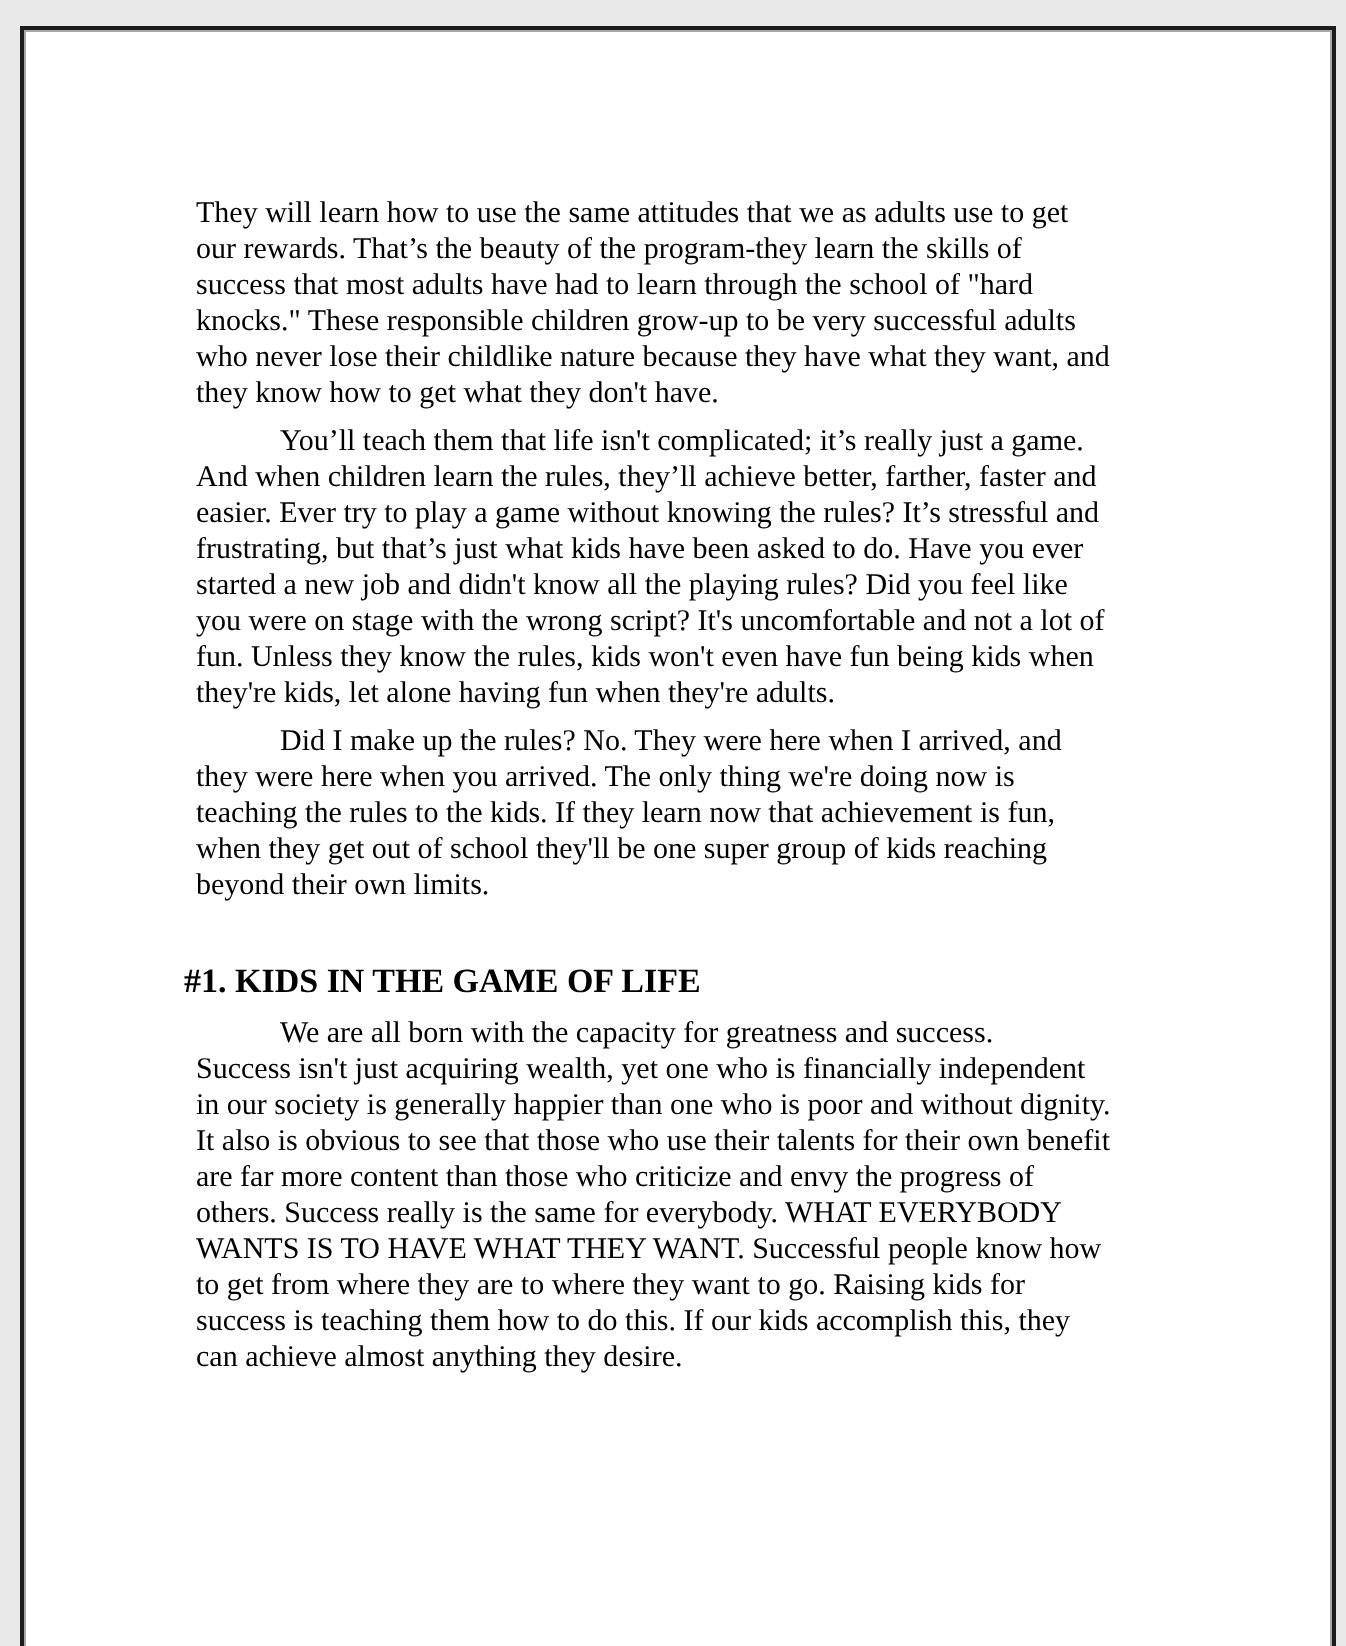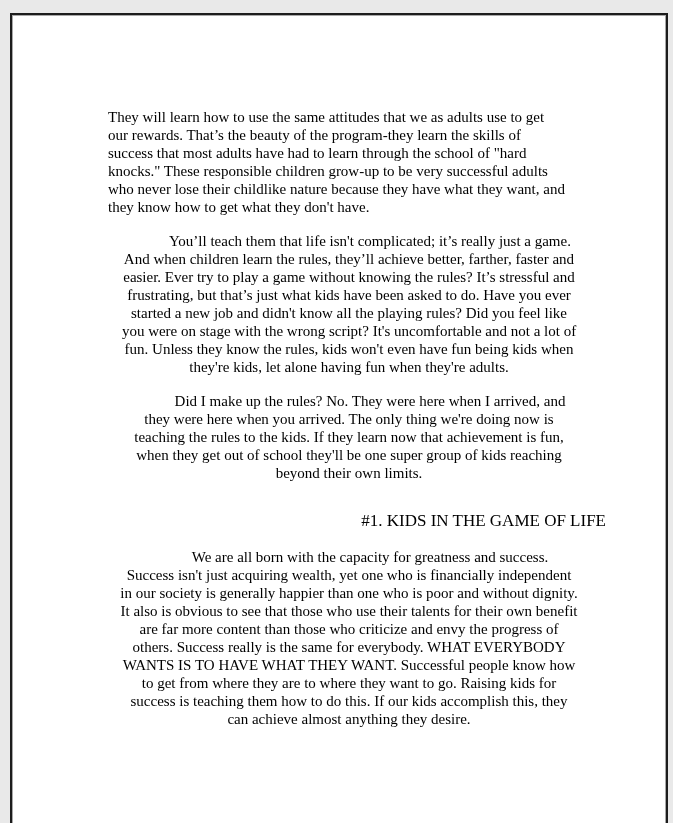--- a/index.html
+++ b/index.html
@@ -23,33 +23,31 @@
     box-shadow: inset 0 0 0 1px #a8a8a8;
     padding: 77px 60px 0 80px;
   }
   .doc-body {
     color: #000000;
     font-size: 15px;
     line-height: 18px;
   }
   .doc-body p {
     white-space: pre;
-    margin: 16px;
+    margin: 6px;
   }
   .doc-body p.indent {
     text-indent: 42px;
-    text-align: center;
   }
   .doc-body h2 {
     font-size: 17px;
-    font-weight: normal;
+    font-weight: bold;
     line-height: 23px;
     margin: 27px 0 2px 0;
     white-space: pre;
-    text-align: right;
   }
 </style>
 </head>
 <body>
 
 <div class="viewport">
   <div class="paper">
     <div class="doc-body" id="doc-content">
         <p>They will learn how to use the same attitudes that we as adults use to get
 our rewards. That’s the beauty of the program-they learn the skills of

